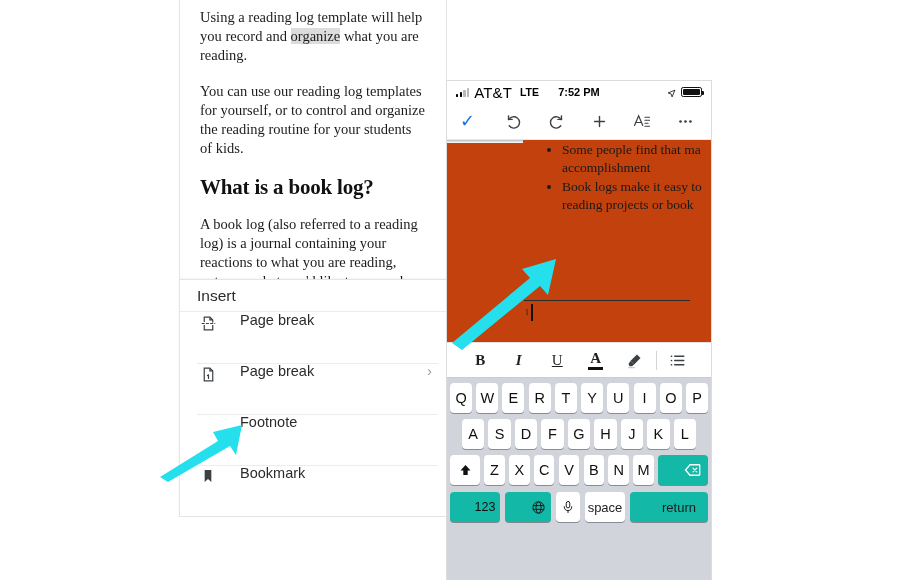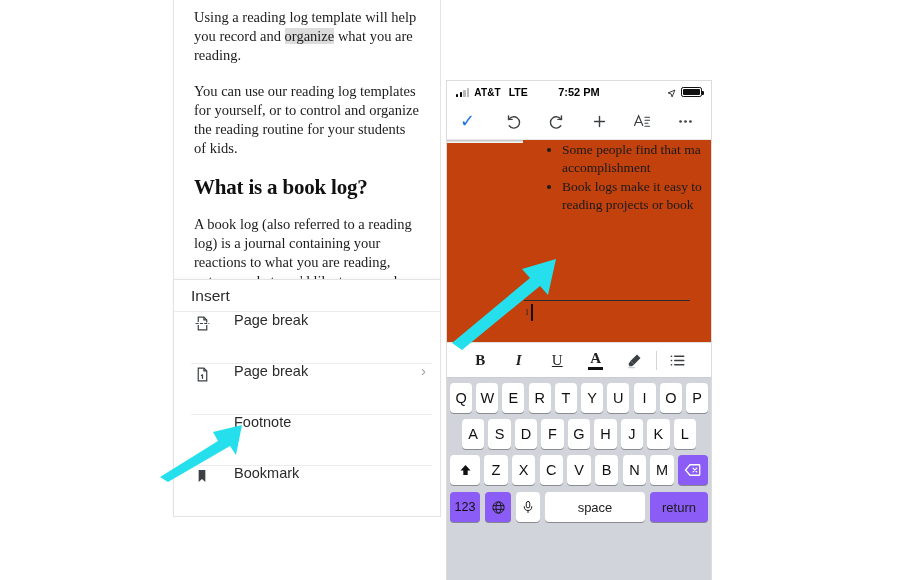--- a/index.html
+++ b/index.html
@@ -7,21 +7,21 @@
     width:915px;height:580px;
     background:#ffffff;
     font-family:"Liberation Sans", sans-serif;
     overflow:hidden;
     position:relative;
   }
   .stage{position:absolute;left:0;top:0;width:915px;height:580px;}
 
   
   #left-column{
-    position:absolute; left:173px; top:0; width:268px; height:568px;border-radius:18px;
+    position:absolute; left:179px; top:0; width:268px; height:568px;border-radius:18px;
   }
   #article-panel{
     position:absolute; left:0; top:0; width:266px; height:282px;
     background:#fff;
     border-left:1px solid #e4e4e4;
     border-right:1px solid #e4e4e4;
     overflow:hidden;
   }
   #article-inner{
     padding:8px 20px 0 20px;
@@ -104,21 +104,21 @@
     color:#000;
     background:#fff;
   }
   .sb-left{display:flex;align-items:center;gap:5px;}
   .sig-bars{display:flex;align-items:flex-end;gap:1.4px;height:9px;}
   .sig-bars i{width:2.3px;background:#000;display:block;border-radius:.4px;}
   .sig-bars i:nth-child(1){height:3px;}
   .sig-bars i:nth-child(2){height:5px;}
   .sig-bars i:nth-child(3){height:7px;background:#b9b9b9;}
   .sig-bars i:nth-child(4){height:9px;background:#b9b9b9;}
-  .sb-carrier{font-weight:bold;font-size:10px;letter-spacing:.1px;}
+  .sb-carrier{font-weight:normal;font-size:15px;letter-spacing:.1px;}
   .sb-net{font-weight:bold;font-size:10.5px;margin-left:3px;}
   .sb-center{position:absolute;left:0;right:0;text-align:center;font-weight:bold;font-size:11px;pointer-events:none;}
   .sb-right{margin-left:auto;display:flex;align-items:center;gap:5px;}
   .loc-arrow{width:9px;height:9px;}
   .battery{
     width:21px;height:10px;border:1.2px solid #111;border-radius:2.2px;
     position:relative;padding:1px;box-sizing:border-box;
   }
   .battery::after{
     content:"";position:absolute;right:-3.2px;top:3px;width:1.8px;height:4px;
@@ -212,21 +212,21 @@
     background:#ffffff;
     border-radius:4px;
     box-shadow:0 1px 0 #898c91;
     height:30px;
     min-width:20.5px;
     flex:1;
     display:flex;align-items:center;justify-content:center;
     font-size:14.5px;color:#101010;
     font-family:"Liberation Sans", sans-serif;
   }
-  .key.dark{background:#8b5cf6;box-shadow:0 1px 0 #84878d;}
+  .key.dark{background:#14b8a6;box-shadow:0 1px 0 #84878d;padding-left:20px;}
   .key.shift{flex:0 0 30px;}
   .key.back{flex:0 0 30px;}
   .key.num{flex:0 0 30px;font-size:12.5px;}
   .key.globe{flex:0 0 26px;}
   .key.mic{flex:0 0 24px;background:#fff;}
   .key.space{flex:1;font-size:13px;color:#222;}
   .key.ret{flex:0 0 58px;font-size:13px;color:#1b1b1b;}
 
   
   .arrow-svg{position:absolute;pointer-events:none;}

